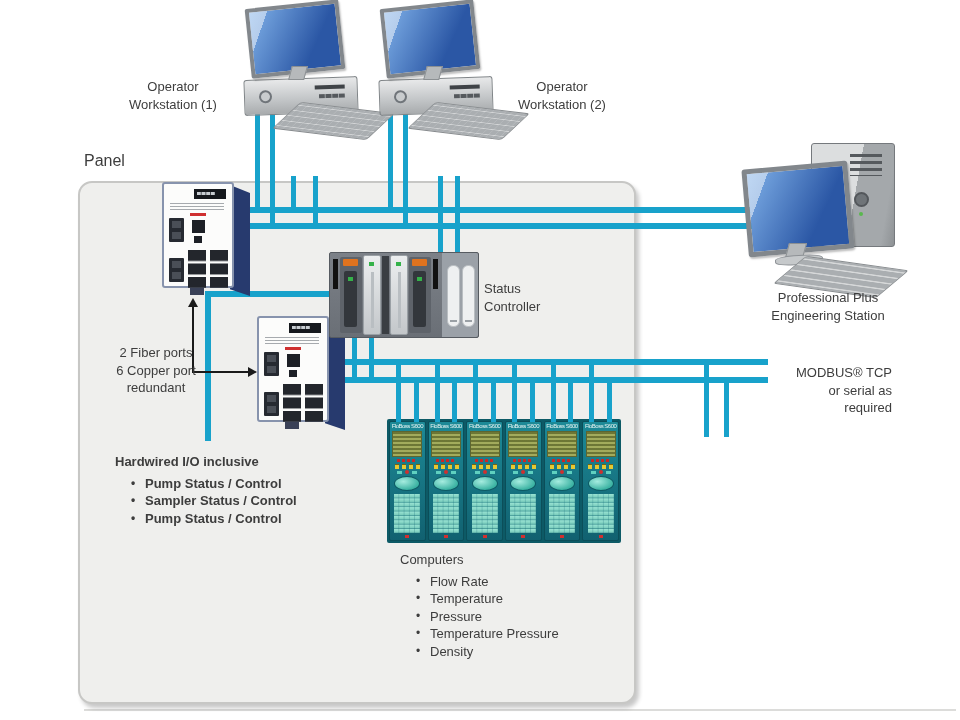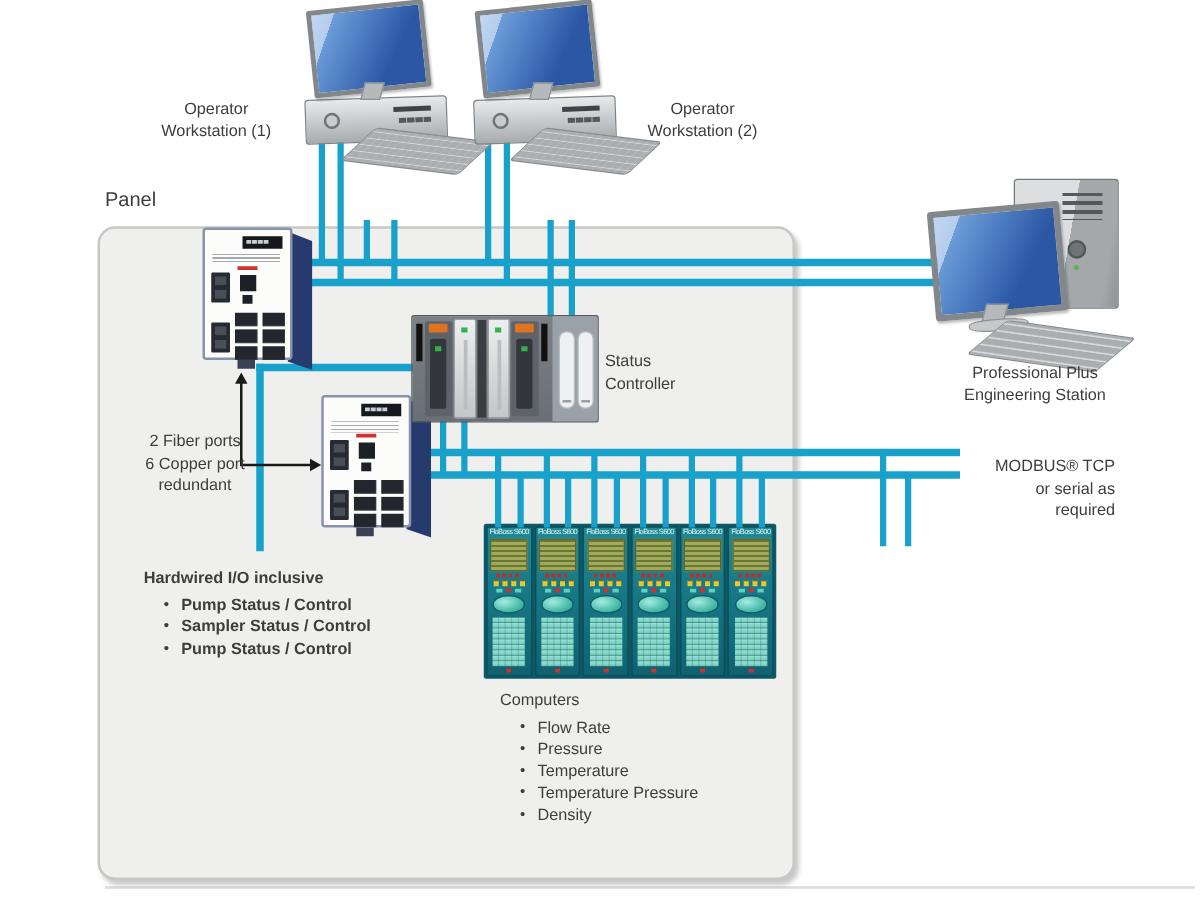--- a/index.html
+++ b/index.html
@@ -424,20 +424,20 @@
       </ul>
   </div>
 
   <div class="lbl" style="left:400px;top:551px;width:190px;">
     <div>
       <div>Computers</div>
     </div>
     <ul class="bullets">
 
     <li>Flow Rate</li>
+        <li>Temperature</li>
         <li>Pressure</li>
-        <li>Temperature</li>
         <li>Temperature Pressure</li>
         <li>Density</li>
       </ul>
   </div>
 
 </div>
 
 </body></html>

